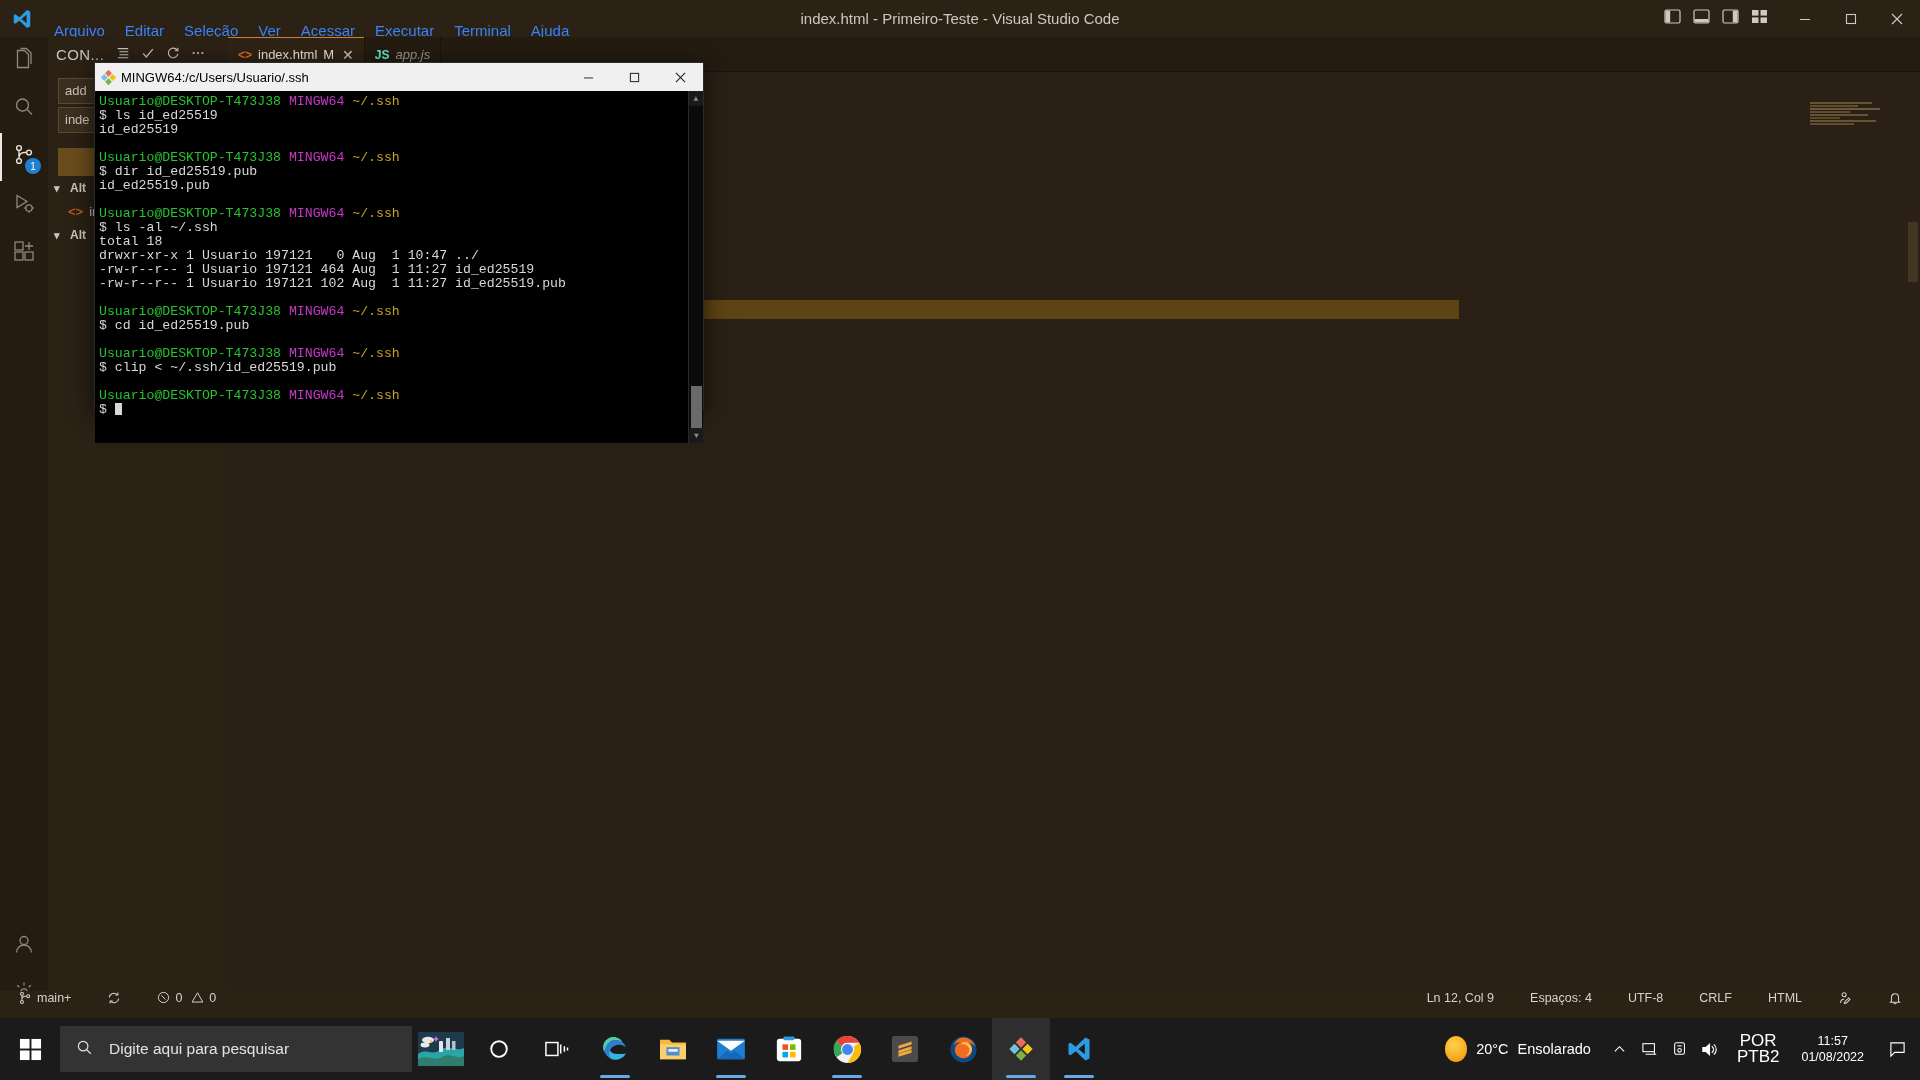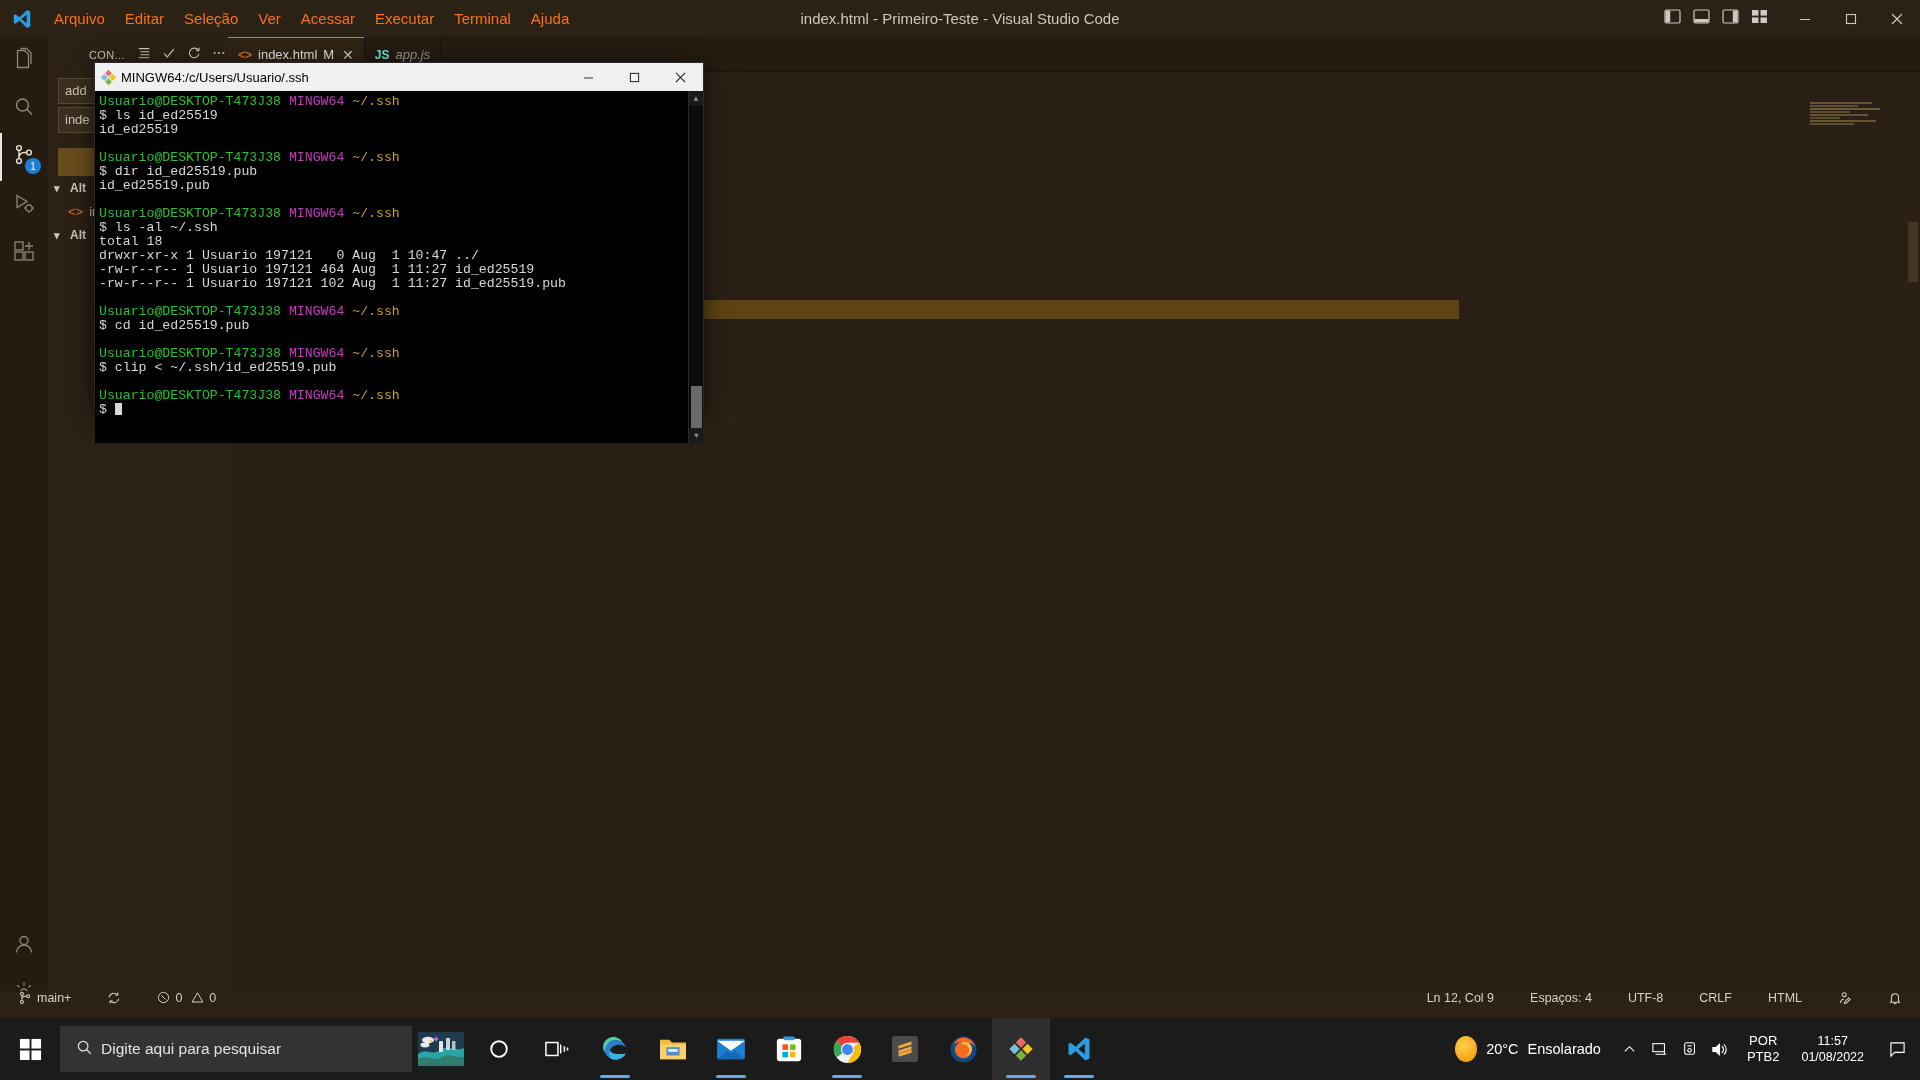--- a/index.html
+++ b/index.html
@@ -22,22 +22,22 @@
   .titlebar {
     position: absolute; left: 0; top: 0;
     width: 1920px; height: 37px;
     background: #2b2115;
     display: flex; align-items: center;
     color: #cccccc;
   }
   .vsc-logo { width: 44px; height: 37px; display: flex; align-items: center; justify-content: center; }
   .menu { display: flex; align-items: center; height: 37px; }
   .menu-item {
-    padding: 0 10px; height: 37px; line-height: 37px;
-    font-size: 15px; color: #f97316; white-space: nowrap;
+    padding: 12px 10px; height: 37px; line-height: 37px;
+    font-size: 15px; color: #3b82f6; white-space: nowrap;
   }
   .title-center {
     position: absolute; left: 0; right: 0; top: 0; height: 37px;
     line-height: 37px; text-align: center; font-size: 15px; color: #cdc7bf;
     pointer-events: none;
   }
   .title-right {
     position: absolute; right: 0; top: 0; height: 37px;
     display: flex; align-items: center;
   }
@@ -73,21 +73,21 @@
   .sidebar {
     position: absolute; left: 48px; top: 37px;
     width: 180px; height: 981px;
     background: #2b2115;
     color: #cbc4bb; font-size: 13px;
   }
   .sb-header {
     height: 35px; display: flex; align-items: center;
     padding: 0 8px; gap: 8px;
   }
-  .sb-title { font-size: 11px; letter-spacing: .4px; color: #cbc4bb; margin-left: 33px; }
+  .sb-title { font-size: 15px; letter-spacing: .4px; color: #cbc4bb; }
   .sb-actions { display: flex; align-items: center; gap: 11px; margin-left: 4px; }
   .sb-input-wrap { padding: 6px 10px; }
   .sb-msgbox {
     background: #3b2f1f; border: 1px solid #5a4a31;
     height: 26px; line-height: 24px; padding: 0 6px;
     font-size: 13px; color: #cbc4bb;
   }
   .sb-msgbox2 {
     background: #3b2f1f; border: 1px solid #5a4a31;
     height: 26px; line-height: 24px; padding: 0 6px; margin-top: 3px;
@@ -230,39 +230,39 @@
   .taskbar {
     position: absolute; left: 0; bottom: 0;
     width: 1920px; height: 62px;
     background: #1b1b1b;
     display: flex; align-items: center;
     color: #fff;
   }
   .start-btn { width: 60px; height: 62px; display: flex; align-items: center; justify-content: center; }
   .search-box {
     width: 352px; height: 46px; background: #333333;
-    display: flex; align-items: center; gap: 8px;
+    display: flex; align-items: center; gap: 16px;
     padding: 0 16px; color: #e2e2e2; font-size: 15.5px;
   }
   .tb-icons { display: flex; align-items: center; height: 62px; }
   .tb-ico {
     width: 58px; height: 62px;
     display: flex; align-items: center; justify-content: center;
     position: relative;
   }
   .tb-ico.running::after {
     content: ""; position: absolute; bottom: 2px; left: 14px; width: 30px; height: 3px;
     background: #6aa9e9; border-radius: 2px;
   }
   .tb-ico.focused { background: #2e2e2e; }
   .tray { margin-left: auto; display: flex; align-items: center; gap: 0; padding-right: 0; }
   .weather { display: flex; align-items: center; gap: 9px; padding: 0 14px; font-size: 14.5px; }
   .sun { width: 22px; height: 26px; border-radius: 50%; background: radial-gradient(circle at 40% 35%, #ffd24d, #f29100); }
   .tray-ico { width: 30px; height: 62px; display: flex; align-items: center; justify-content: center; }
-  .lang { display: flex; flex-direction: column; align-items: center; justify-content: center; font-size: 13px; line-height: 16px; padding: 0 12px; }
+  .lang { display: flex; flex-direction: column; align-items: center; justify-content: center; font-size: 17px; line-height: 16px; padding: 0 12px; }
   .clock { display: flex; flex-direction: column; align-items: center; justify-content: center; font-size: 12.5px; line-height: 16px; padding: 0 10px; }
   .notif { width: 46px; height: 62px; display: flex; align-items: center; justify-content: center; }
 </style>
 </head>
 <body>
 
 <div id="root">
 
   <div class="vscode">
 

